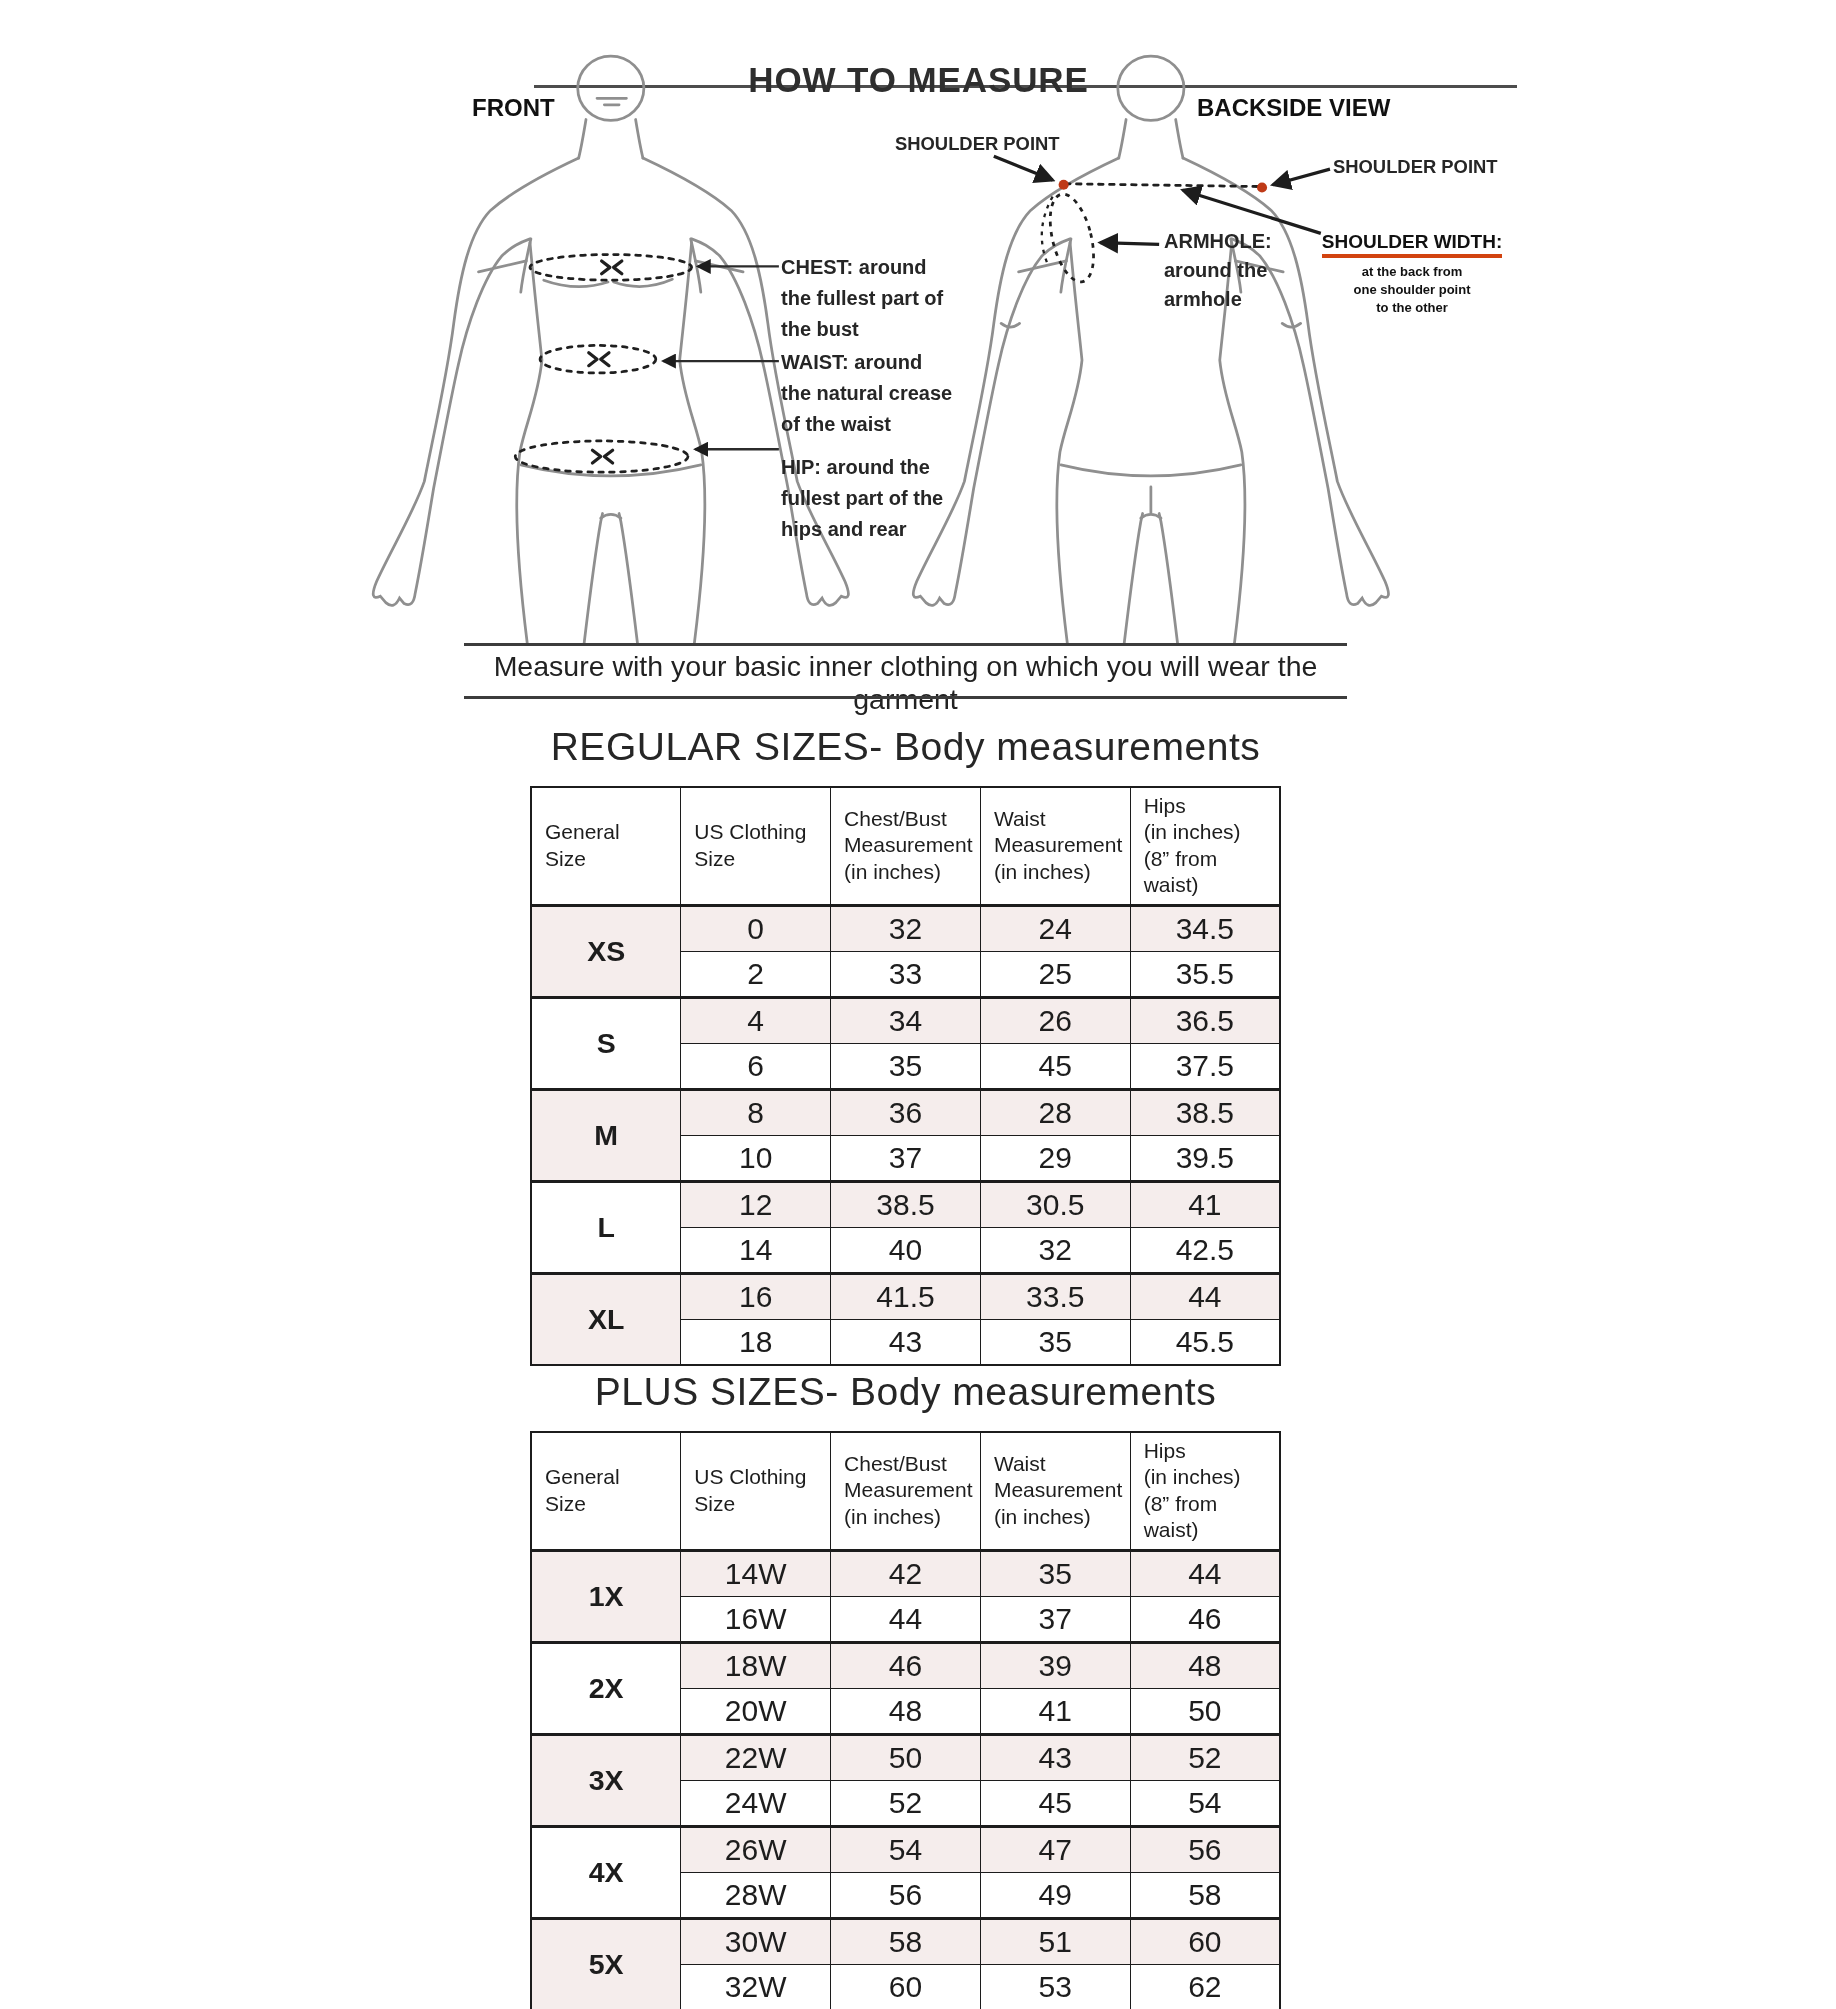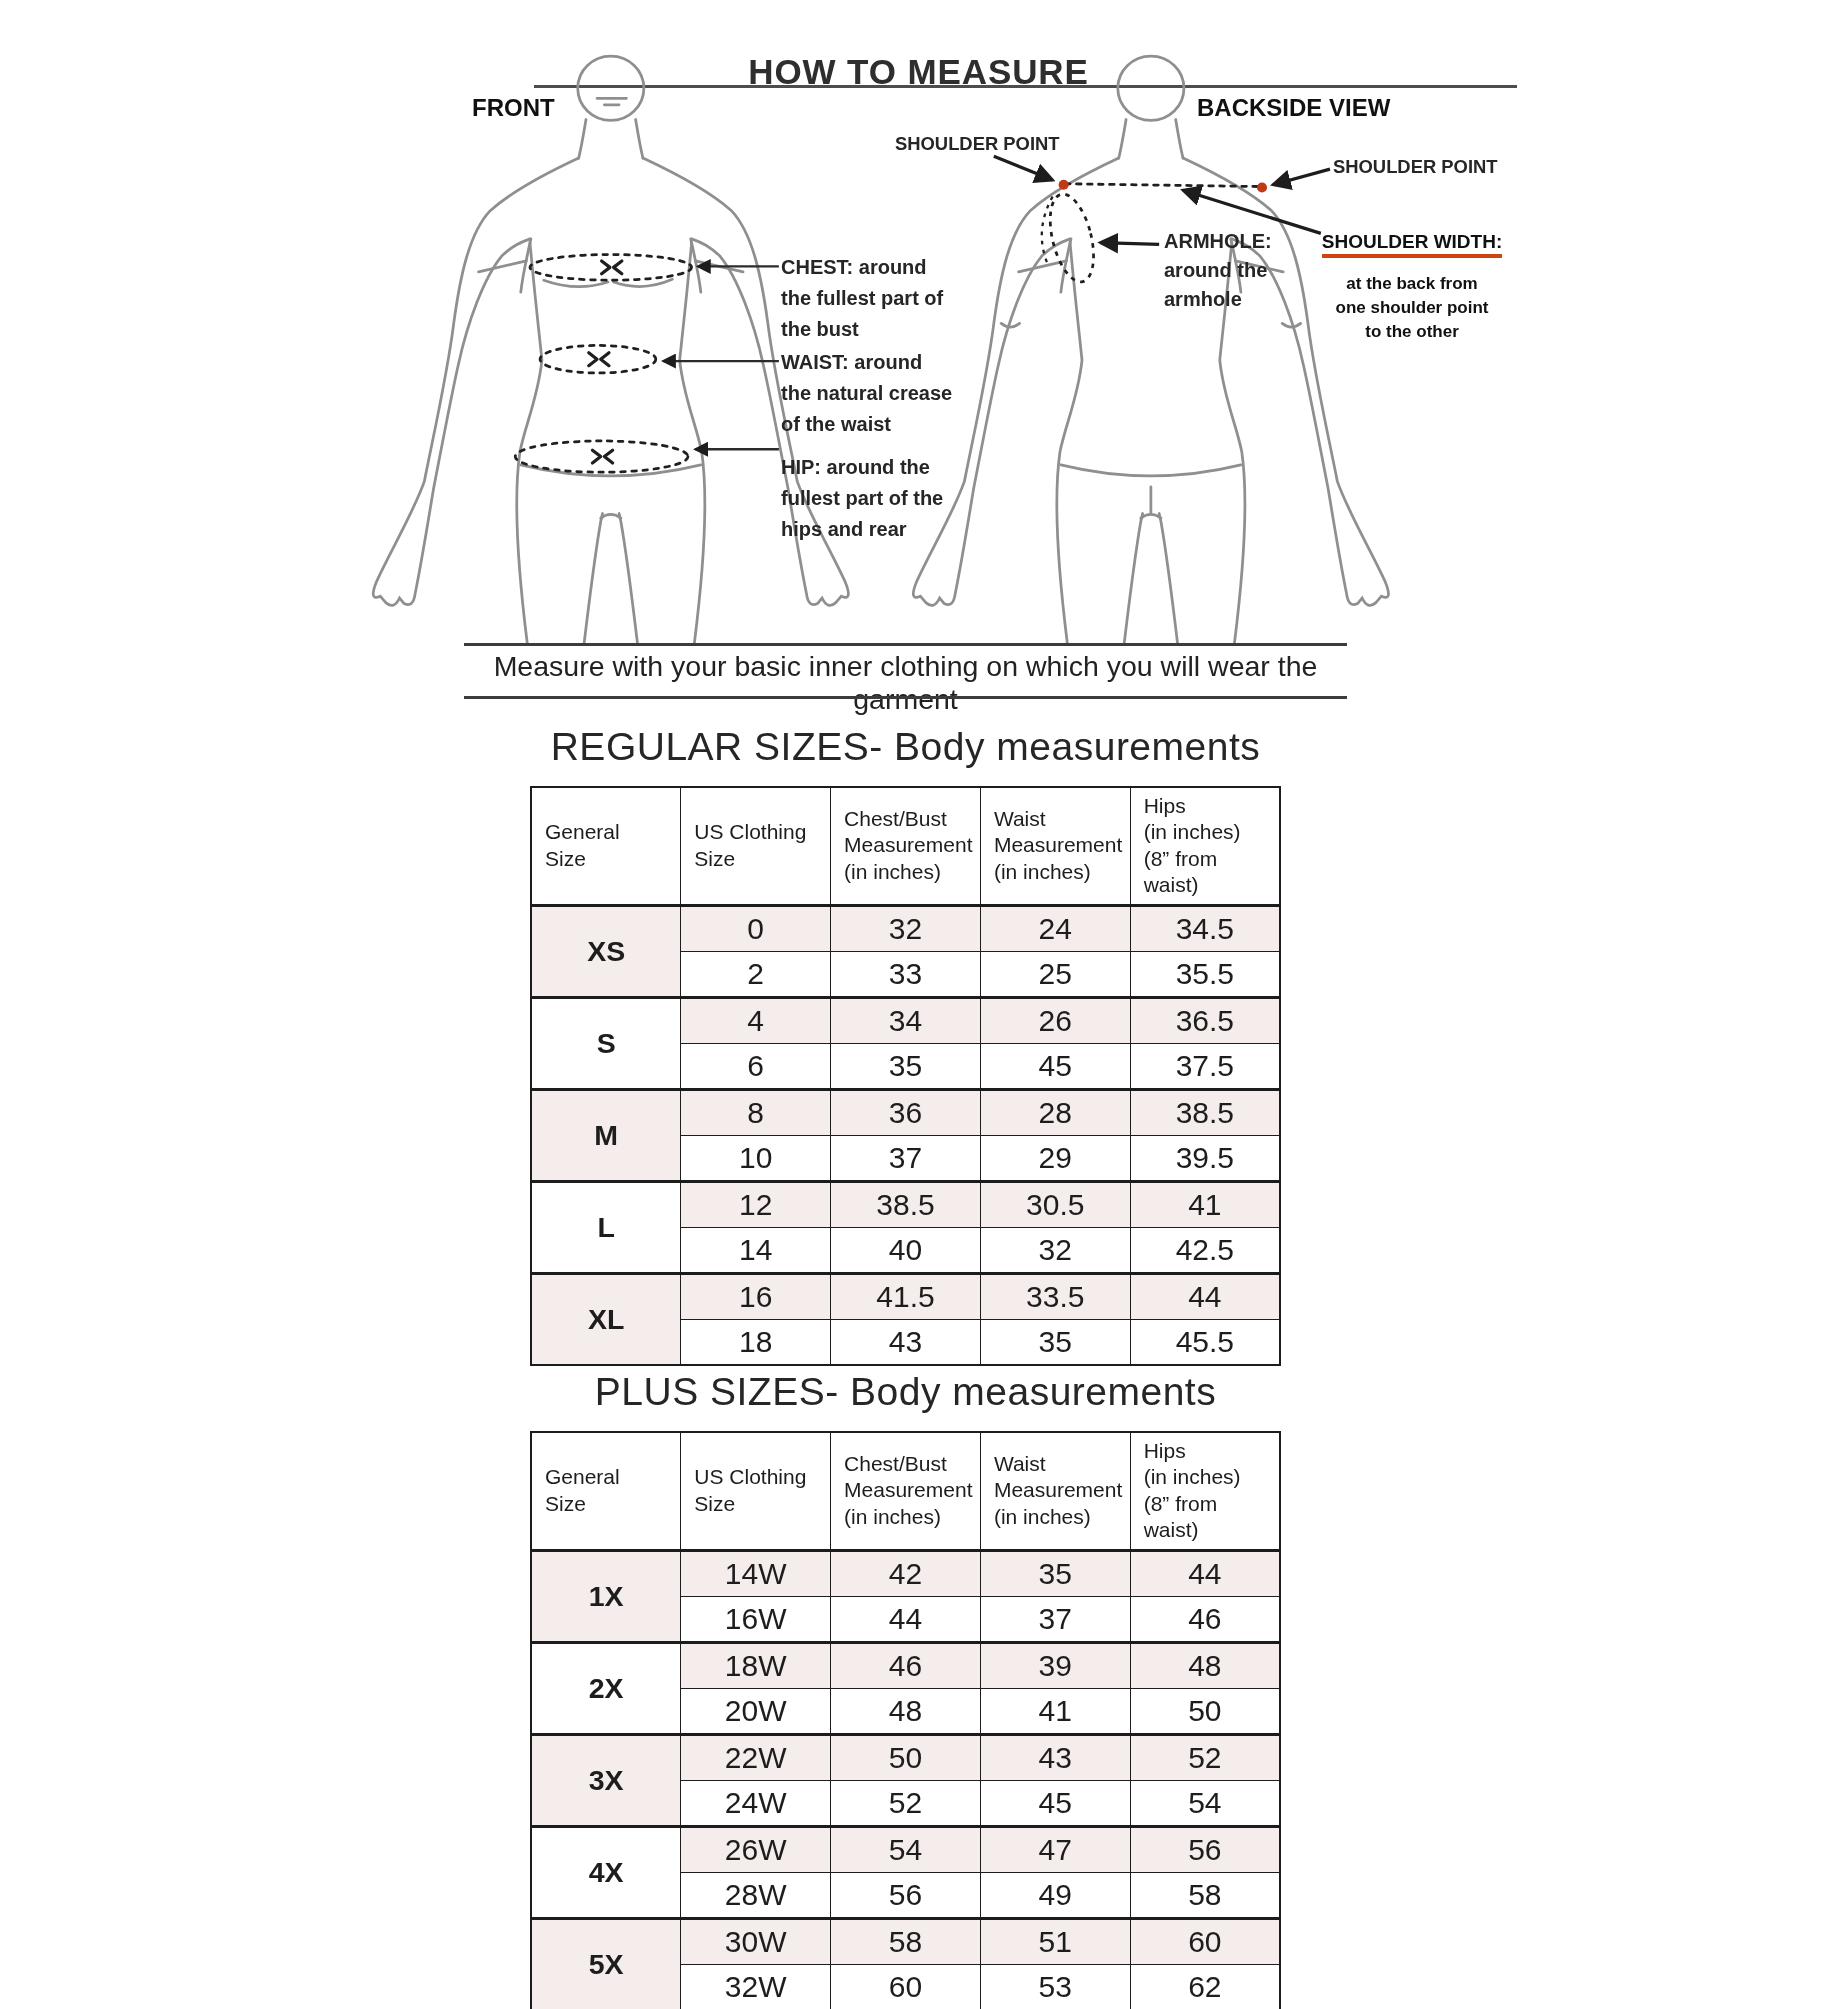--- a/index.html
+++ b/index.html
@@ -4,40 +4,40 @@
 <style>
   html,body{margin:0;padding:0;background:#fff;}
   .canvas{
     position:relative;width:1837px;height:2009px;background:#ffffff;
     font-family:"Liberation Sans","DejaVu Sans",sans-serif;color:var(--text,#222);
     overflow:hidden;
   }
   
   .diagram{position:absolute;left:0;top:0;width:1837px;height:712px;}
   .diagram h1{
-    position:absolute;left:0;right:0;top:44px;margin:8px;text-align:center;
+    position:absolute;left:0;right:0;top:44px;margin:16px;text-align:center;
     font-size:35px;font-weight:600;letter-spacing:0.9px;color:#2e2e2e;
   }
   .title-underline{position:absolute;left:534px;top:85px;width:983px;height:2.8px;background:#4d4d4d;}
   .view-label{position:absolute;font-size:24px;font-weight:700;color:#111;}
   .view-label.front{left:472px;top:94px;}
   .view-label.back{left:1197px;top:94px;}
   .fig-svg{position:absolute;left:0;top:0;width:1837px;height:712px;}
   .anno{position:absolute;font-size:20px;font-weight:600;line-height:1.55;color:#262626;white-space:pre-line;}
   .anno.chest{left:781px;top:252px;width:184px;}
   .anno.waist{left:781px;top:347px;width:193px;}
   .anno.hip{left:781px;top:441px;width:193px;margin-top:11px;}
   .anno.sp{font-size:18.4px;font-weight:700;white-space:nowrap;line-height:1.2;}
   .anno.sp-left{left:895px;top:133px;}
   .anno.sp-right{left:1333px;top:156px;}
   .anno.armhole{left:1164px;top:227px;width:138px;font-weight:600;line-height:1.45;}
   .sw-block{position:absolute;left:1304px;top:231px;width:216px;text-align:center;}
   .sw-title{display:inline-block;font-size:19px;font-weight:700;color:#111;
     border-bottom:4.6px solid var(--accent_red,#d2430f);padding-bottom:1px;}
-  .sw-desc{margin-top:14px;font-size:17px;font-weight:700;line-height:1.4;color:#111;white-space:pre-line;}
+  .sw-desc{margin-top:5px;font-size:13px;font-weight:700;line-height:1.4;color:#111;white-space:pre-line;}
   .caption-line{position:absolute;left:464px;width:883px;height:2.8px;background:#3c3c3c;}
   .caption-line.top{top:643px;}
   .caption-line.bottom{top:696px;}
   .caption{position:absolute;left:464px;top:650px;width:883px;text-align:center;
     font-size:28.5px;font-weight:400;color:#222;}
   
   .table-block{position:absolute;left:530px;width:751px;}
   .table-block.regular{top:725px;}
   .table-block.plus{top:1370px;}
   .table-block h2{margin:0 0 16.5px 0;text-align:center;font-size:39px;font-weight:400;color:#262626;letter-spacing:0.5px;}

